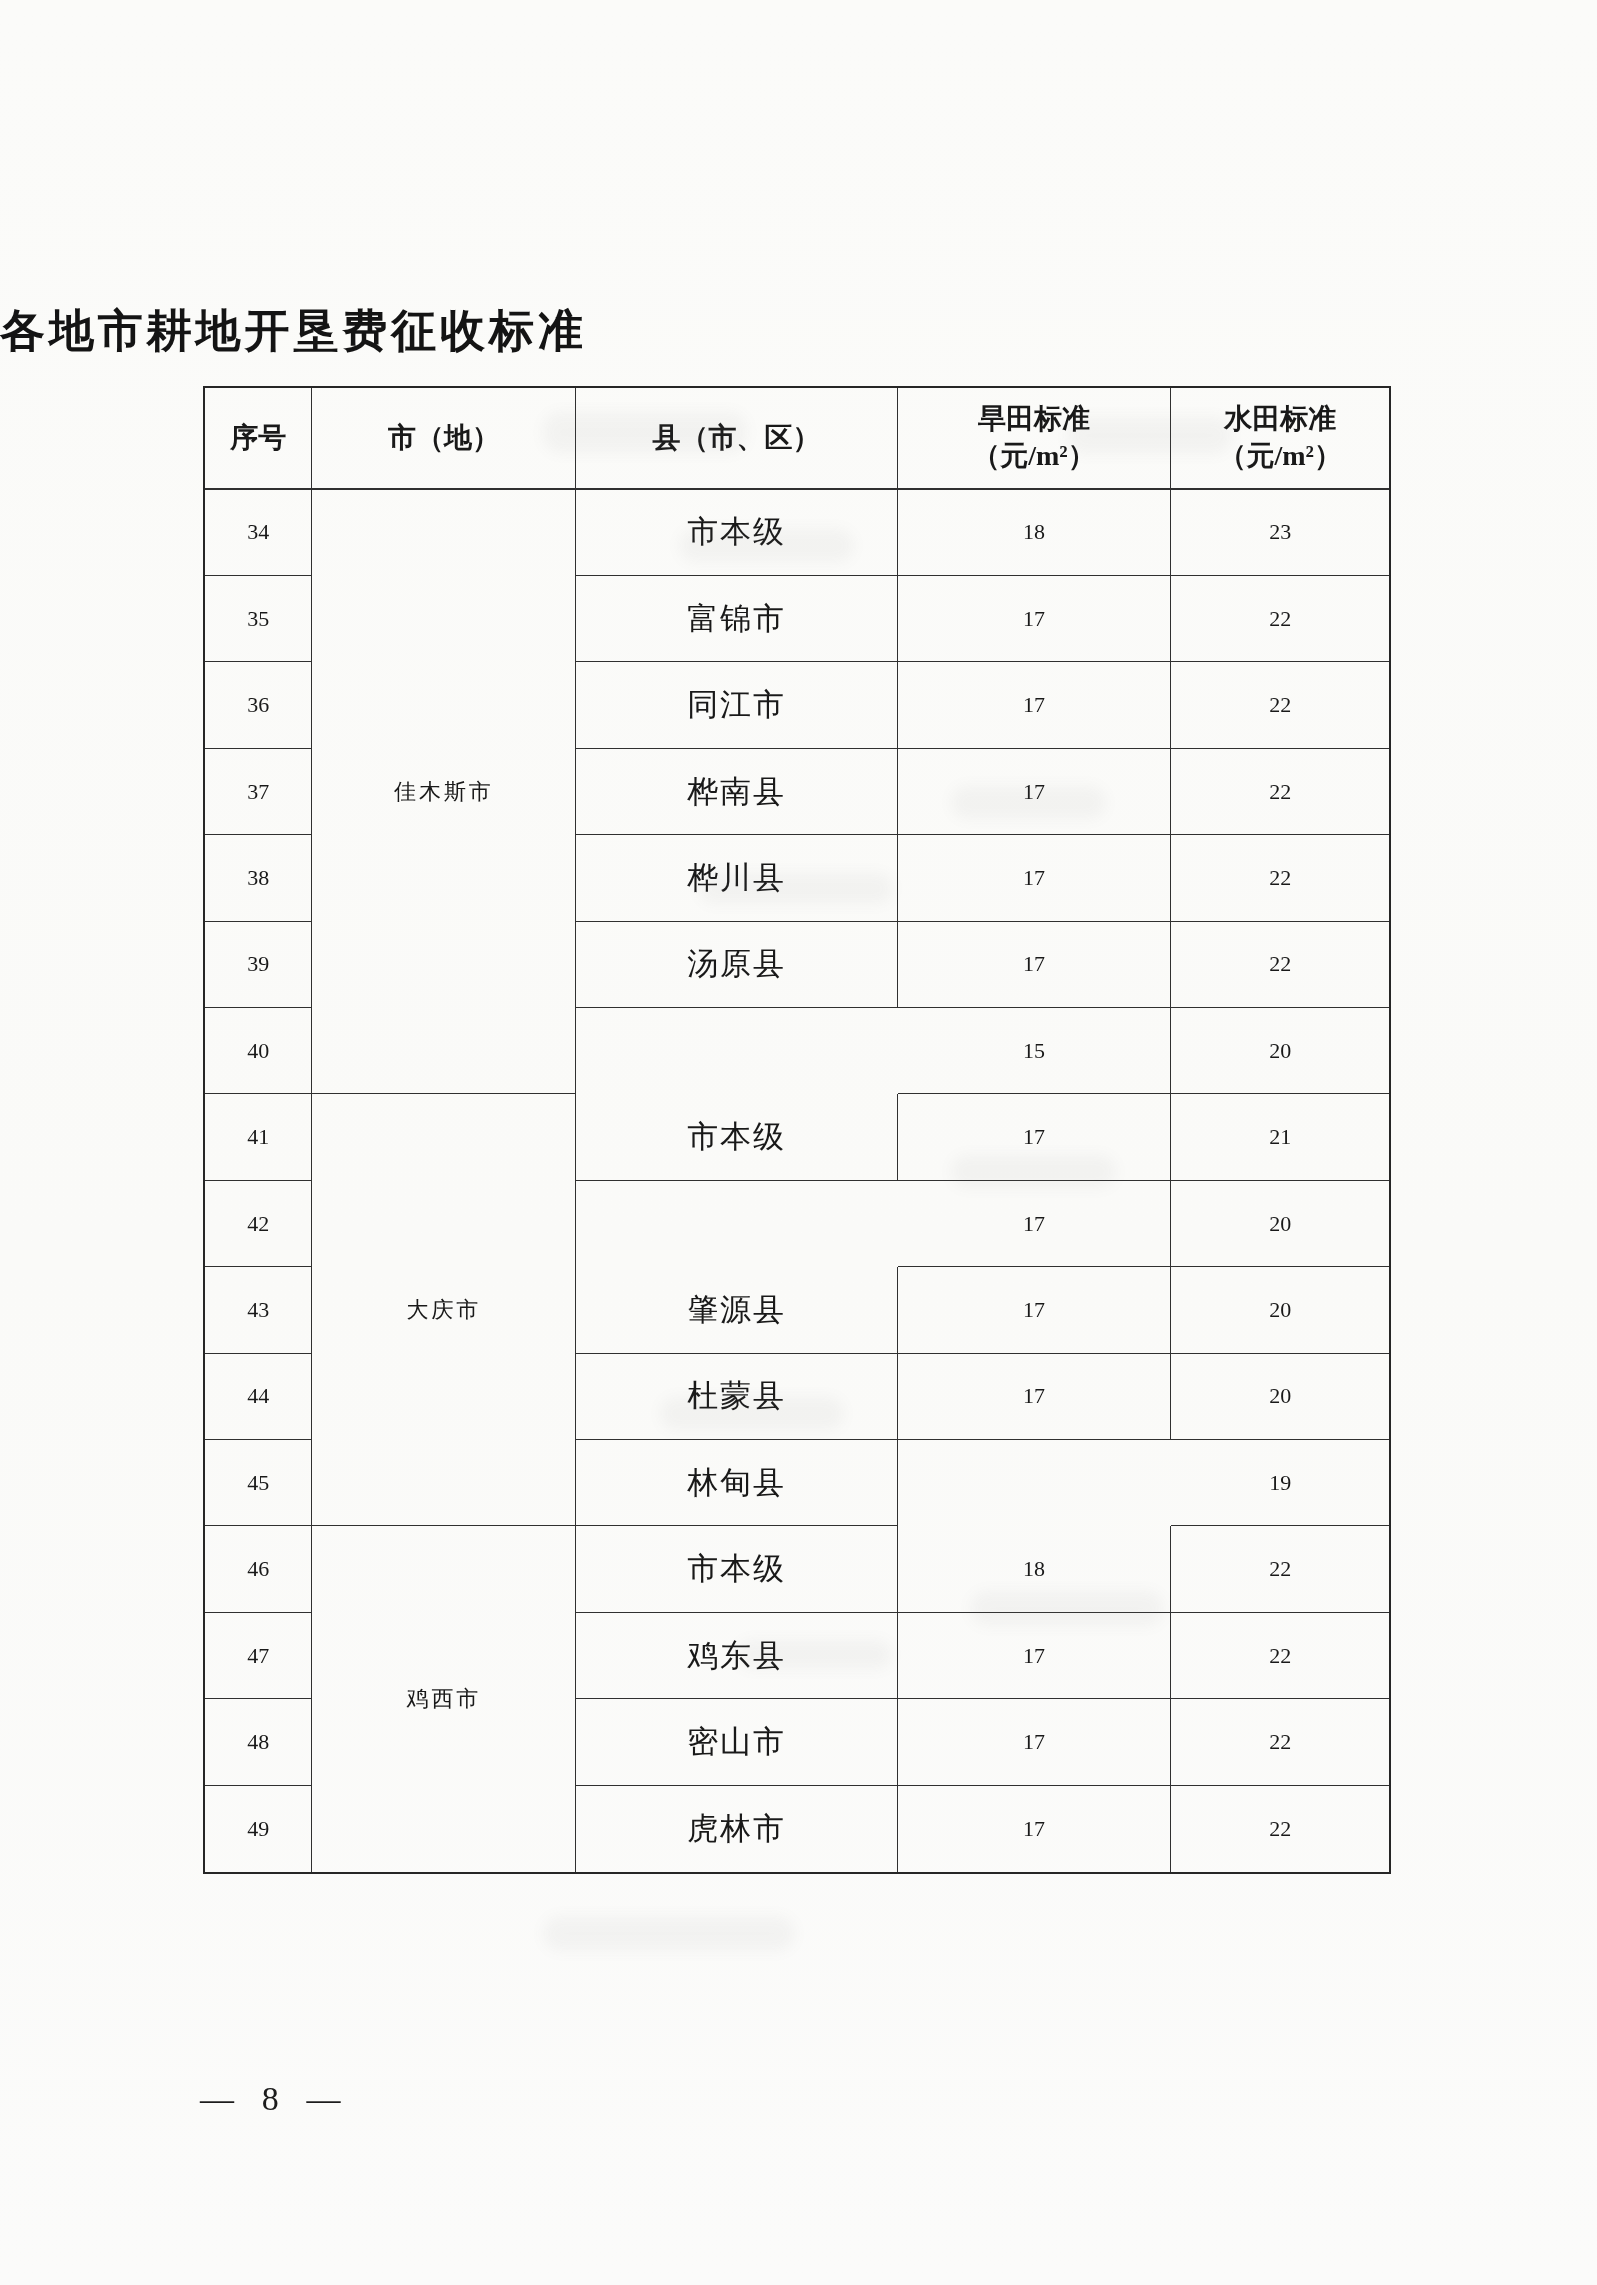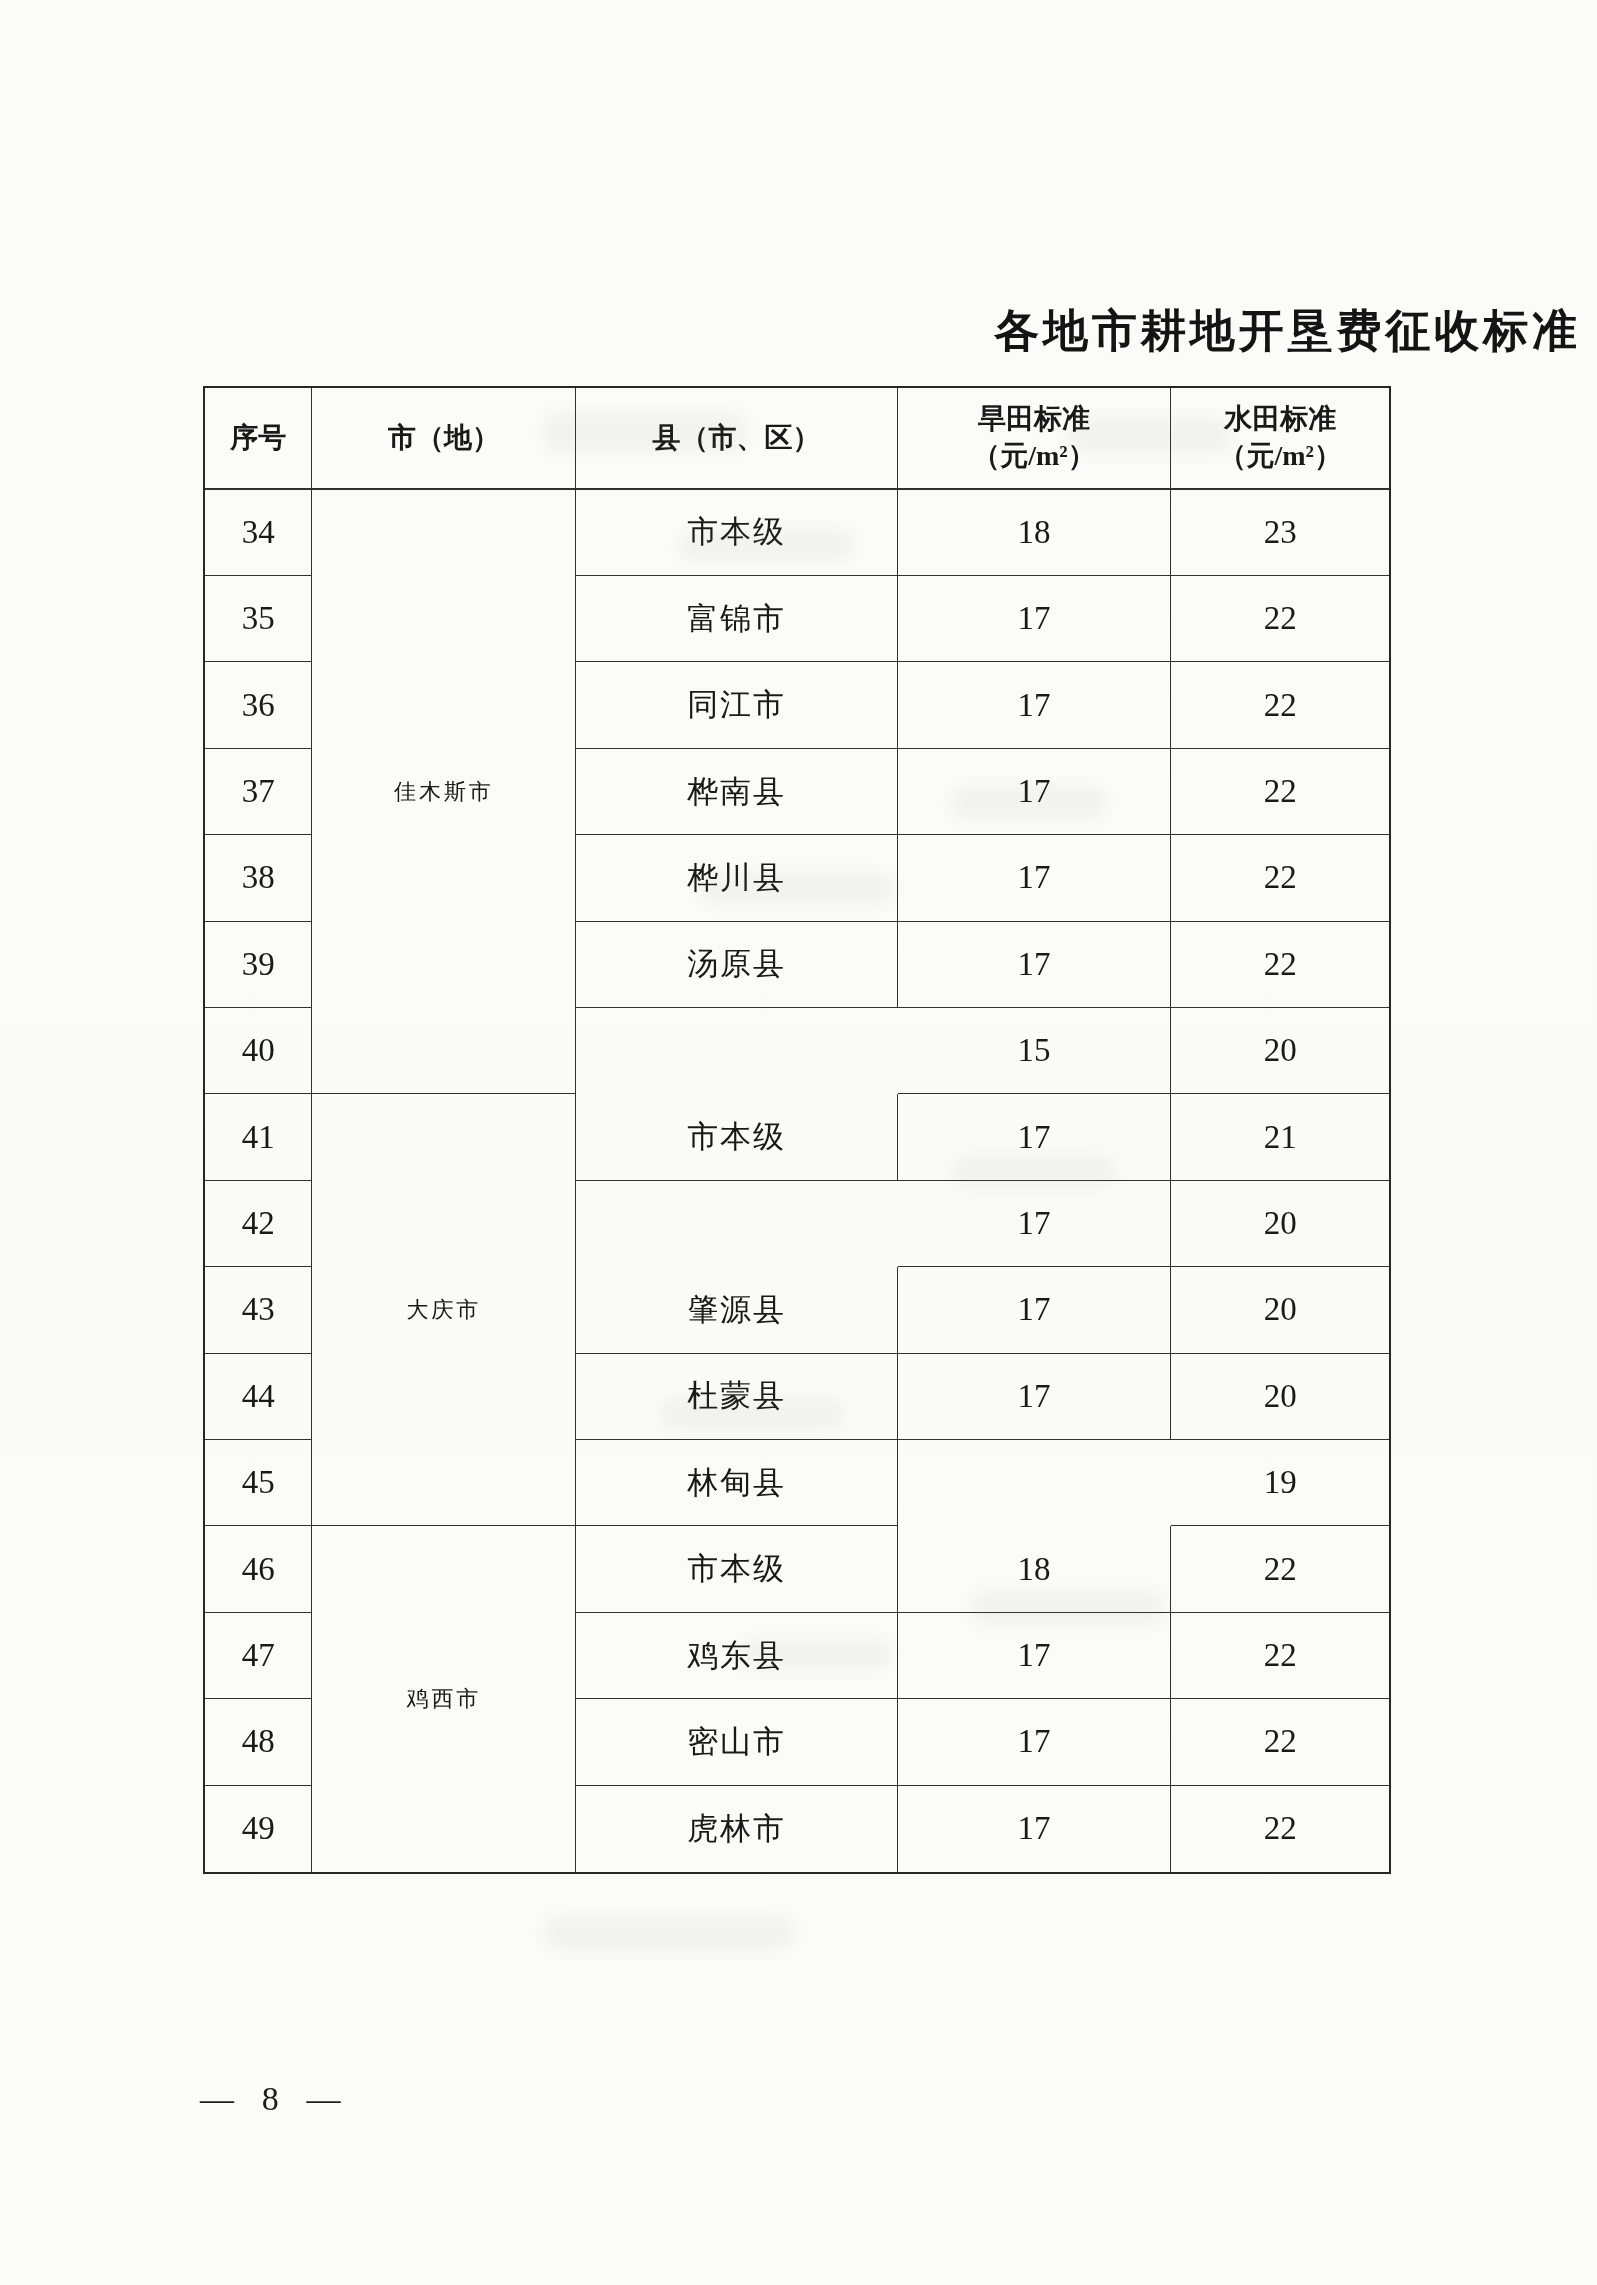--- a/index.html
+++ b/index.html
@@ -6,21 +6,21 @@
   .page{
     position:relative;
     width:1597px;height:2285px;
     background:linear-gradient(180deg,#fbfbf9 0%,#fafaf8 55%,#fbfbfa 100%);
     overflow:hidden;
     font-family:"Liberation Serif","DejaVu Serif",serif;
     color:#1a1a1a;
   }
   .doc-title{
     position:absolute;left:0;right:16px;top:301px;
-    text-align:right;
+    text-align:left;
     font-size:45px;font-weight:bold;letter-spacing:3.9px;
     color:#141414;
   }
   .fee-table{
     position:absolute;left:203px;top:386px;width:1188px;height:1488px;
     display:grid;
     grid-template-columns:111fr 273fr 332fr 283fr 225fr;
     grid-template-rows:105fr repeat(16, 89.25fr);
     border:2.9px solid #262626;
     box-sizing:border-box;
@@ -36,21 +36,21 @@
   }
   .cell.last{border-right:none;}
   .cell.bottom{border-bottom:none;}
   .hdr{
     flex-direction:column;
     font-weight:bold;
     font-size:28px;
     line-height:1.3;
     border-bottom-width:2.9px;
   }
-  .num{font-size:33px;}
+  .num{font-size:22px;}
   .county{font-size:31px;letter-spacing:1.9px;}
   .city{font-size:22px;font-weight:normal;letter-spacing:2.9px;}
   .page-number{
     position:absolute;left:200px;top:2080px;
     font-size:34px;word-spacing:15.5px;color:#1c1c1c;letter-spacing:1.9px;
   }
   .ghost{
     position:absolute;background:#777;opacity:0.06;
     filter:blur(6.8px);border-radius:17.5px;pointer-events:none;
   }

